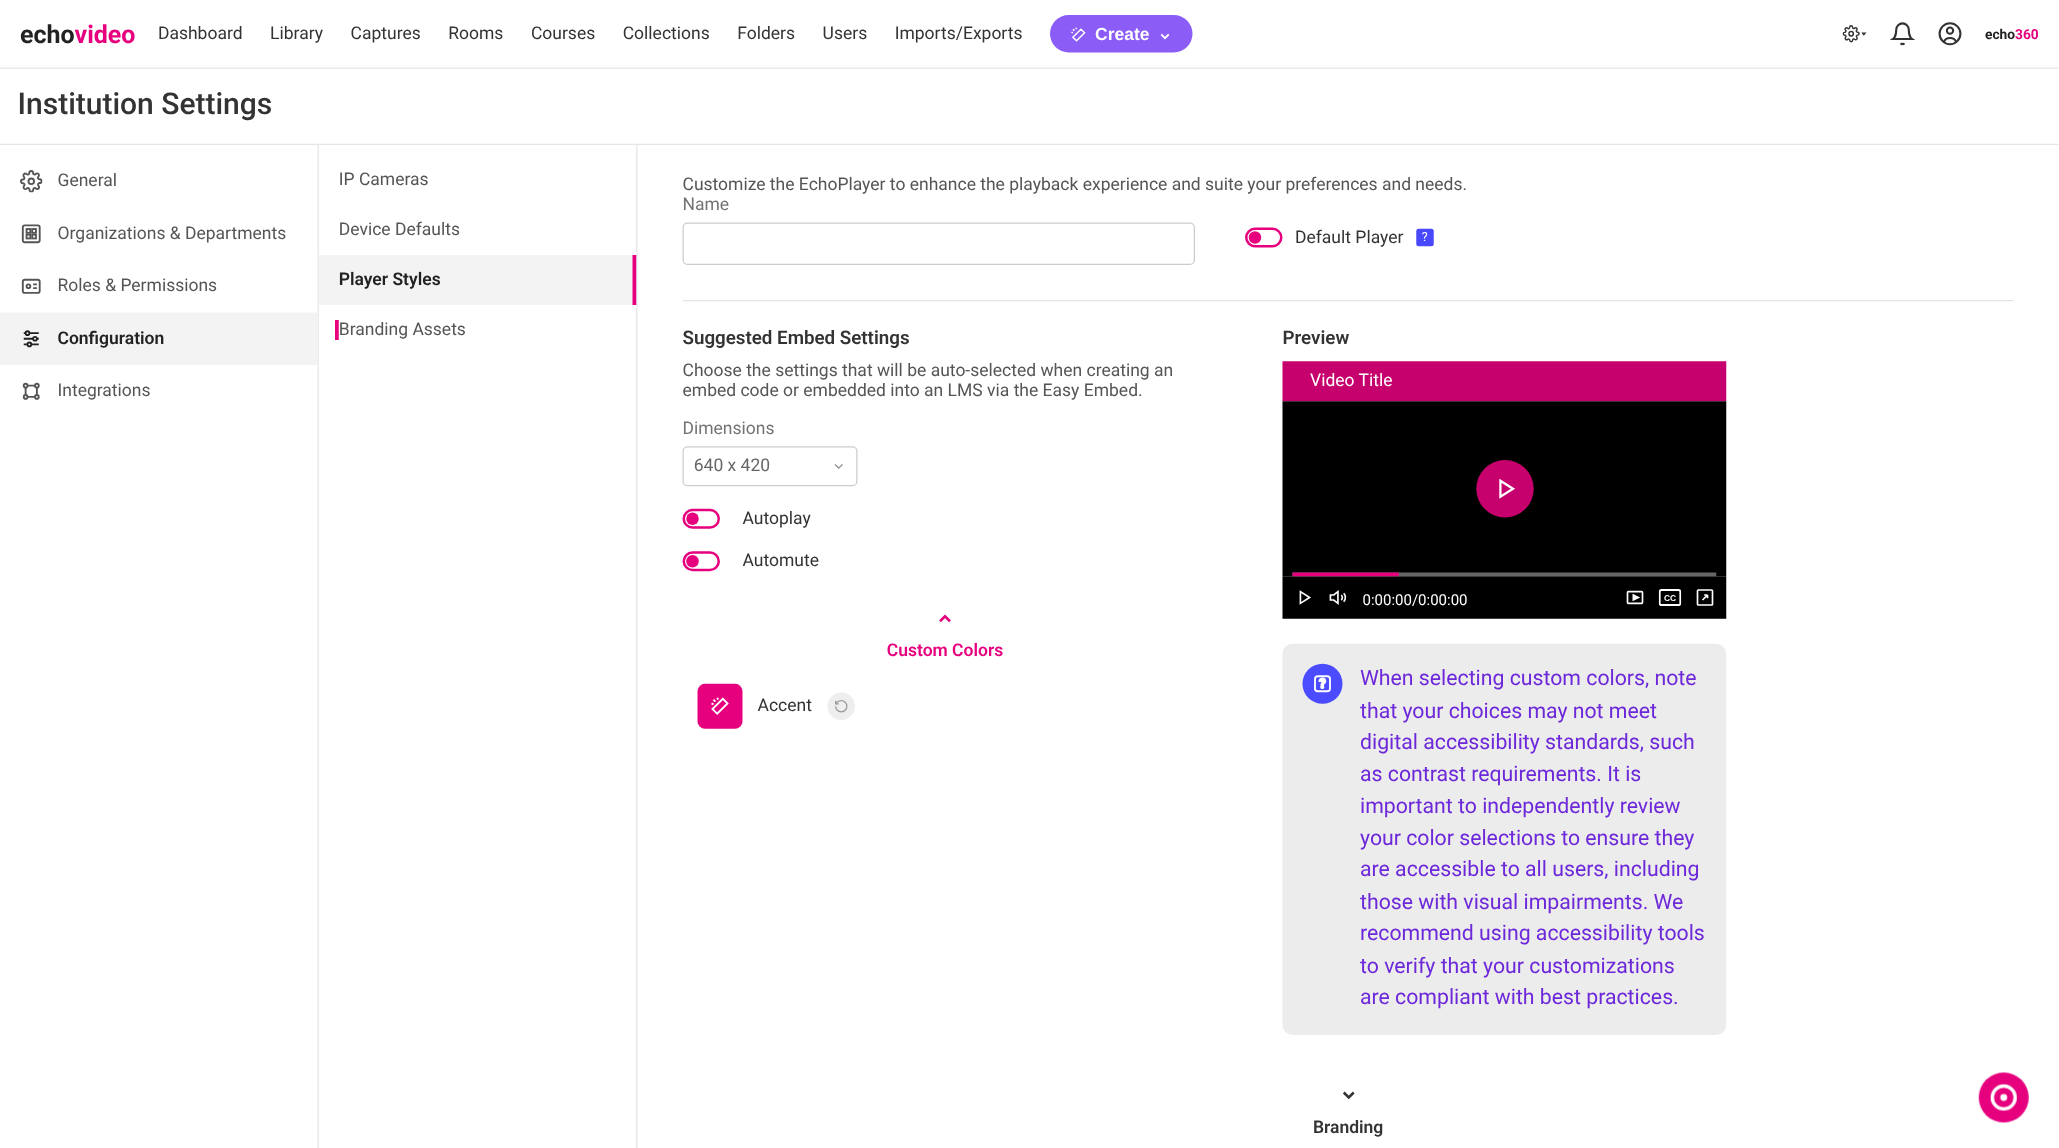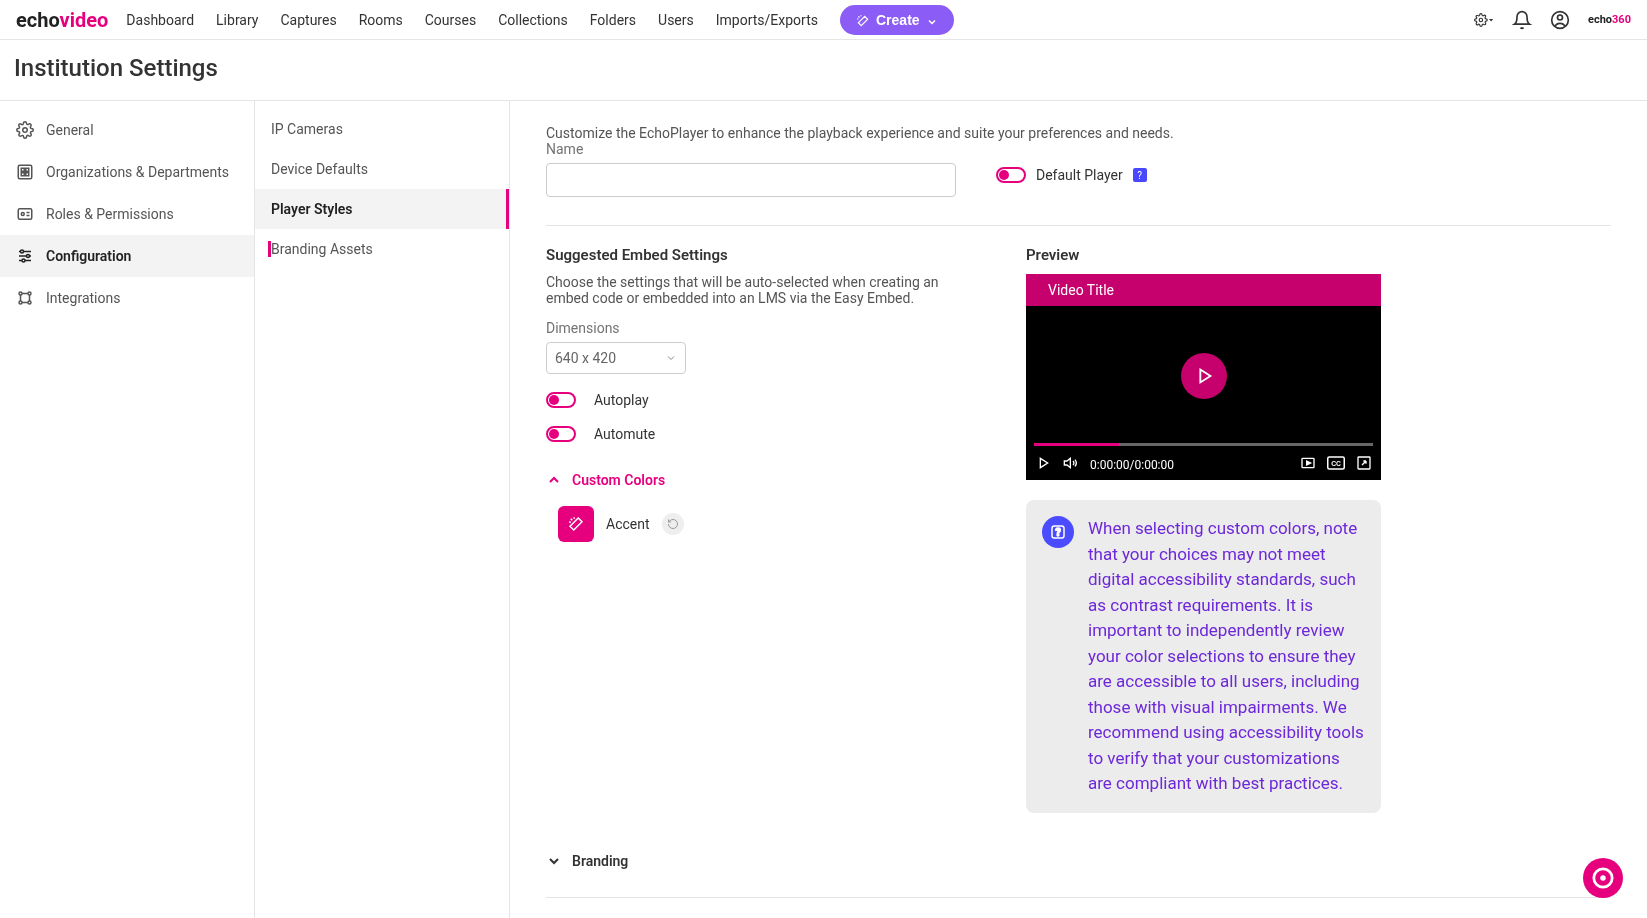--- a/index.html
+++ b/index.html
@@ -1,20 +1,20 @@
 <!DOCTYPE html>
 <html><head>
 <meta charset="utf-8">
 <style>
 * { box-sizing: border-box; margin: 0; padding: 0; }
 body { font-family: -apple-system, BlinkMacSystemFont, "Segoe UI", Roboto, Arial, sans-serif; font-size: 14px; color: #333; background: #fff; }
 a { text-decoration: none; color: inherit; }
 
 
-.topbar { display:flex; align-items:center; height:40px; padding:0 16px; border-bottom:1px solid #e5e5e5; }
+.topbar { display:flex; align-items:center; height:55px; padding:0 16px; border-bottom:1px solid #e5e5e5; }
 .logo { font-size:20px; font-weight:700; margin-right:18px; }
 .logo .e1 { color:#222; }
 .logo .e2 { color:#e6007e; }
 .nav-links { display:flex; gap:22px; }
 .nav-link { color:#333; font-size:14px; }
 .create-btn { margin-left:22px; background:#8b5cf6; color:#fff; border:none; border-radius:18px; padding:7px 16px; font-size:14px; font-weight:600; display:flex; align-items:flex-end; gap:6px; cursor:pointer; }
 .spacer { flex:1; }
 .top-icons { display:flex; align-items:center; gap:18px; }
 .top-icon { width:20px; height:20px; display:flex; align-items:center; justify-content:center; cursor:pointer; }
 .brand360 { font-size:11px; font-weight:700; }
@@ -66,21 +66,21 @@
 .preview-box { width:355px; }
 .pv-title { background:#c6006d; color:#fff; padding:8px 22px; font-size:14px; }
 .pv-body { background:#000; height:140px; display:flex; align-items:center; justify-content:center; position:relative; }
 .pv-play { width:46px; height:46px; background:#c6006d; border-radius:50%; display:flex; align-items:center; justify-content:center; }
 .pv-progress { position:absolute; bottom:0; left:8px; right:8px; height:3px; background:#666; }
 .pv-progress-fill { width:25%; height:100%; background:#e6007e; }
 .pv-controls { background:#000; padding:8px; display:flex; align-items:flex-end; gap:10px; color:#fff; font-size:12px; }
 .pv-controls .cspacer { flex:1; }
 .pv-ico { width:18px; height:18px; display:flex; align-items:center; justify-content:center; }
 
-.expand-row { display:flex; align-items:center; gap:10px; color:#e6007e; font-weight:600; margin-top:30px; cursor:pointer; }
+.expand-row { display:flex; align-items:center; gap:10px; color:#e6007e; font-weight:600; margin-top:30px; cursor:pointer;flex-direction:column; }
 .expand-row.black { color:#333; }
 .accent-row { display:flex; align-items:center; gap:12px; margin-top:18px; margin-left:12px; }
 .accent-swatch { width:36px; height:36px; background:#e6007e; border-radius:6px; display:flex; align-items:center; justify-content:center; }
 .reset-circ { width:22px; height:22px; border-radius:50%; background:#eee; display:flex; align-items:center; justify-content:center; color:#999; }
 
 .info-box { background:#ececec; border-radius:8px; padding:16px; display:flex; gap:14px; margin-top:20px; width:355px; }
 .info-ico { width:32px; height:32px; background:#4b4bff; border-radius:50%; flex-shrink:0; display:flex; align-items:center; justify-content:center; color:#fff; }
 .info-text { font-size:17px; color:#6d28d9; line-height:1.5; }
 
 .btn-row { display:flex; gap:12px; margin-top:24px; }

